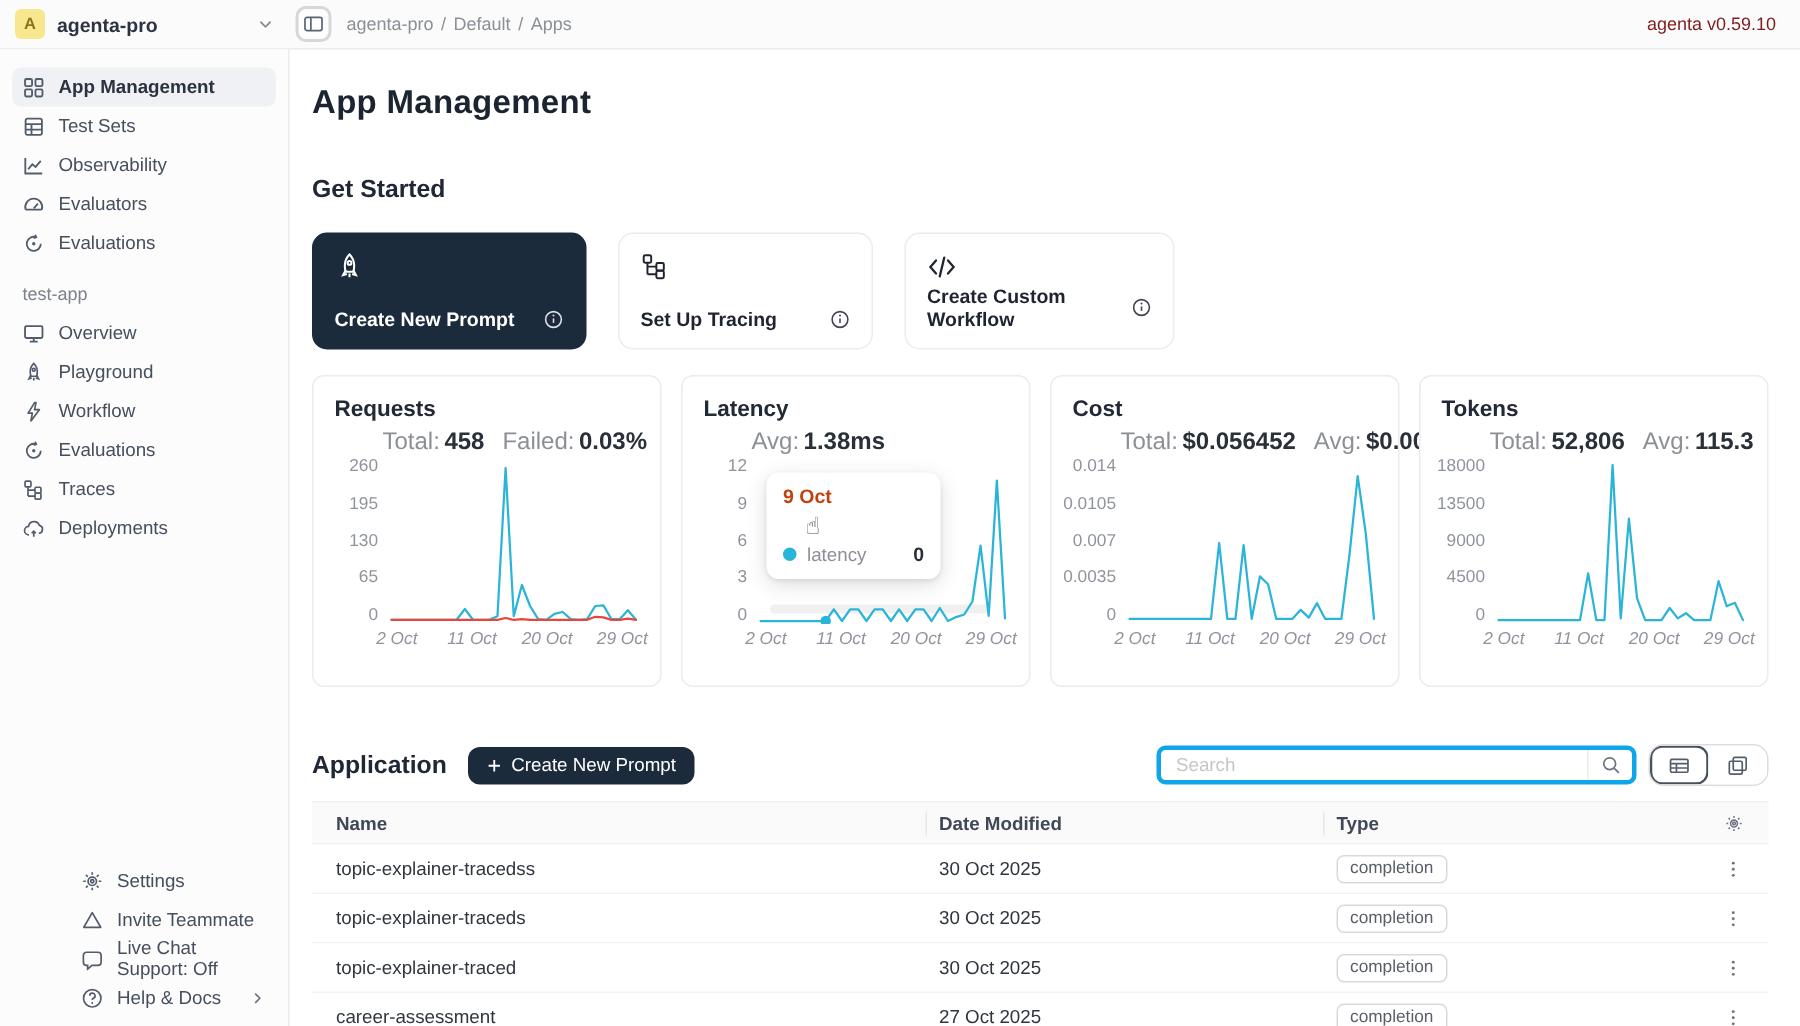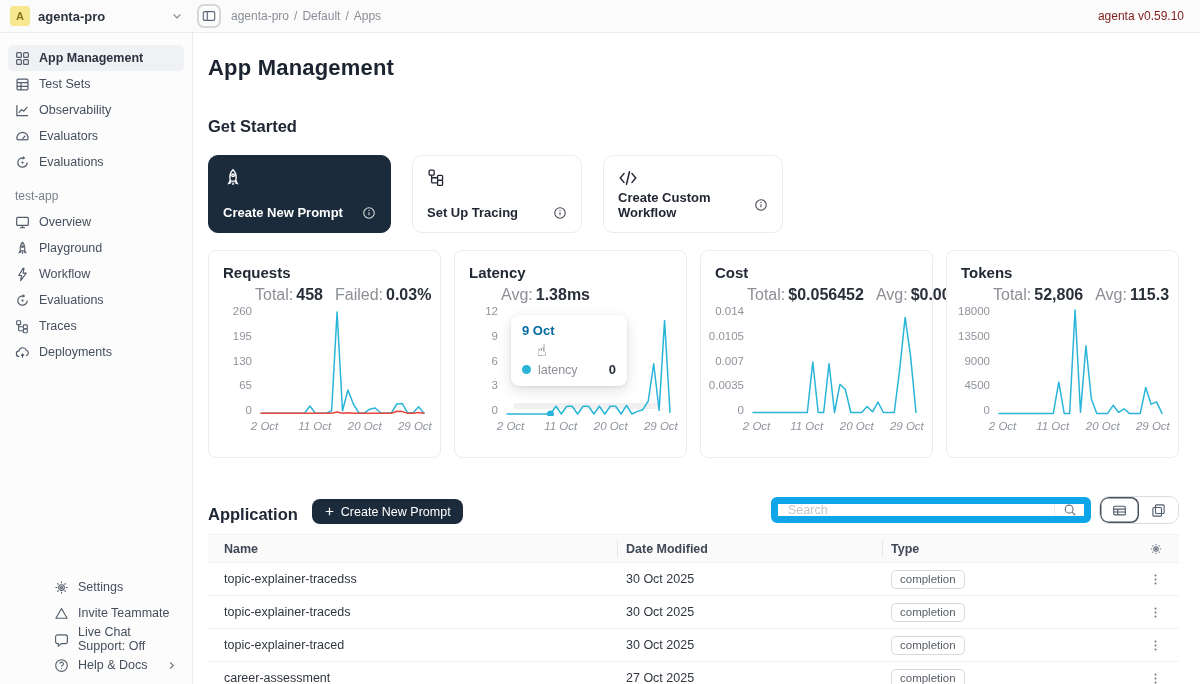--- a/index.html
+++ b/index.html
@@ -59,35 +59,35 @@
   .yticks { width:36px; height:112px; display:flex; flex-direction:column; justify-content:space-between;
     align-items:flex-end; font-size:11.5px; color:#8f949c; padding:1px 7px 0 0; }
   .plot-col { flex:1; }
   .chartbox { width:100%; height:112px; }
   .xticks { position:relative; height:15px; margin-top:4px; font-size:11.5px; color:#8f949c;font-style:italic; }
   .xticks span { position:absolute; transform:translateX(-50%); white-space:nowrap; }
 
   .chart-tooltip { position:absolute; left:56px; top:64px; width:116px; background:#fff;
     border-radius:8px; box-shadow:0 4px 14px rgba(0,0,0,.13), 0 1px 3px rgba(0,0,0,.08);
     padding:8px 11px 9px; z-index:3; }
-  .tt-title { font-size:13px; font-weight:600; color:#0369a1; }
+  .tt-title { font-size:13px; font-weight:600; color:#c2410c; }
   .tt-row { margin-top:24px; display:flex; align-items:center; gap:7px; }
   .tt-dot { width:9px; height:9px; border-radius:50%; background:var(--line); flex:none; }
   .tt-name { font-size:12.5px; color:#8c8f96; }
   .tt-val { margin-left:auto; font-size:13px; font-weight:600; color:#2a3039; }
   .cursor-hand { position:absolute; left:82px; top:90px; z-index:4; font-size:16px; color:#4a4f56;
     font-family:"DejaVu Sans",sans-serif; text-shadow:0 0 2px #fff; }
 
   
-  .app-header { margin-top:38px; display:flex; align-items:flex-end; }
+  .app-header { margin-top:38px; display:flex; align-items:center; }
   .btn-dark { margin-left:14px; height:25px; background:var(--accent); color:#fff; border:none;
     border-radius:8px; font-size:12.5px; font-family:inherit; padding:0 12px; display:flex;
     align-items:center; gap:6px; cursor:pointer; }
   .right-tools { margin-left:auto; display:flex; align-items:center; gap:8px; }
-  .search-box { width:320px; height:26px; border:7px solid #0ea5e9; border-radius:6px; background:#fff;
+  .search-box { width:320px; height:26px; border:3px solid #0ea5e9; border-radius:6px; background:#fff;
     display:flex; align-items:center; overflow:hidden; }
   .search-box input { flex:1; border:none; outline:none; font-size:12.5px; padding:0 10px;
     font-family:inherit; color:#333; background:transparent; }
   .search-box input::placeholder { color:#c3c6cb; }
   .search-addon { width:30px; align-self:stretch; border-left:1px solid #ececec; display:flex;
     align-items:center; justify-content:center; color:#6b7280; cursor:pointer; }
   .segmented { display:flex; border:1px solid #dcdcdc; border-radius:10px; background:#fff; overflow:hidden; }
   .seg-btn { width:39px; height:26px; display:flex; align-items:center; justify-content:center;
     color:#525c6b; cursor:pointer; background:#fff; }
   .seg-btn.selected { box-shadow:inset 0 0 0 1.5px #47515e; border-radius:8px; }

